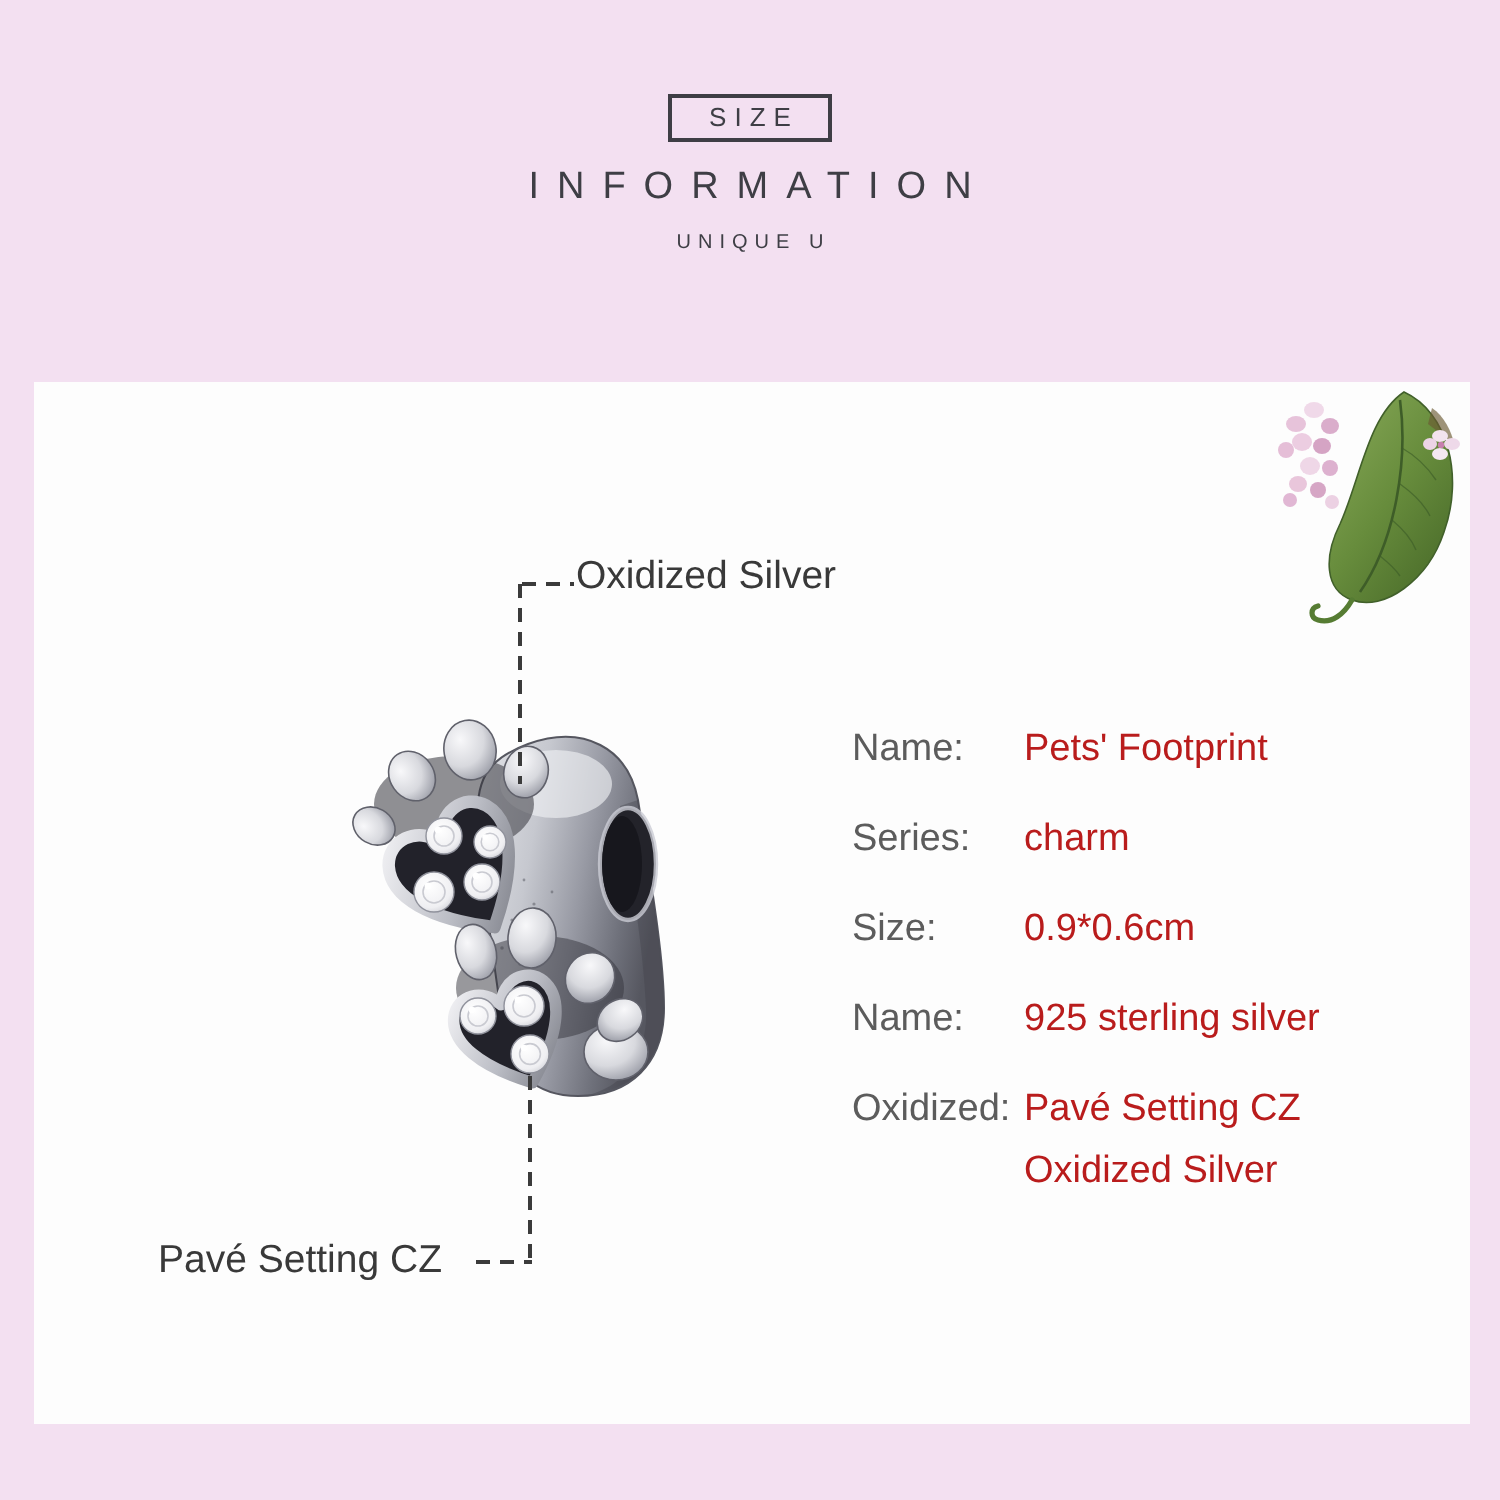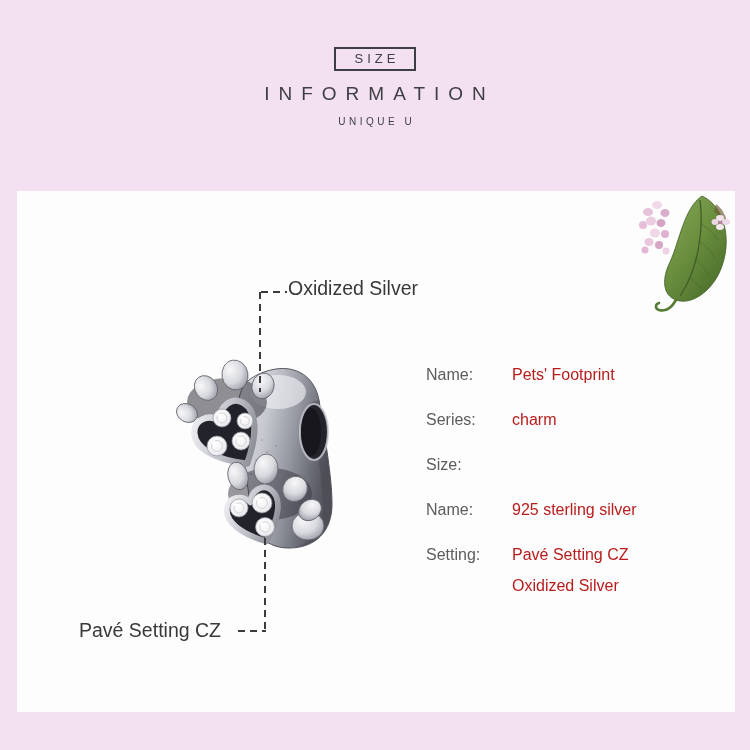--- a/index.html
+++ b/index.html
@@ -23,21 +23,21 @@
   .subtitle {
     margin-top:11px; font-size:10px; letter-spacing:3.5px; padding-left:3.5px;
     color:#3e3e45;
   }
   
   .card {
     position:absolute; left:17px; top:191px; width:718px; height:521px;
     background:#fdfdfd;
   }
   
-  .spec-list { position:absolute; left:426px; top:361px; font-size:16px; }
+  .spec-list { position:absolute; left:426px; top:361px; font-size:19px; }
   .spec-row { display:flex; margin-bottom:18px; line-height:27px; }
   .spec-label { width:86px; color:#5c5c5c; flex:none; }
   .spec-value { color:#b91c1c; }
   .spec-value .line2 { margin-top:4px; }
   
   .callout { position:absolute; font-size:19.5px; color:#393939; }
   .callout-top { left:288px; top:277px; }
   .callout-bottom { left:79px; top:619px; }
   .vdash {
     position:absolute; width:2px; z-index:6;
@@ -219,25 +219,26 @@
   <div class="spec-row">
     <div class="spec-label">Name:</div>
     <div class="spec-value">Pets' Footprint</div>
   </div>
   <div class="spec-row">
     <div class="spec-label">Series:</div>
     <div class="spec-value">charm</div>
   </div>
   <div class="spec-row">
     <div class="spec-label">Size:</div>
+    <div class="spec-value">0.9*0.6cm</div>
   </div>
   <div class="spec-row">
     <div class="spec-label">Name:</div>
     <div class="spec-value">925 sterling silver</div>
   </div>
   <div class="spec-row">
-    <div class="spec-label">Setting:</div>
+    <div class="spec-label">Oxidized:</div>
     <div class="spec-value">
       <div>Pavé Setting CZ</div>
       <div class="line2">Oxidized Silver</div>
     </div>
   </div>
 </div>
 
 </body></html>

